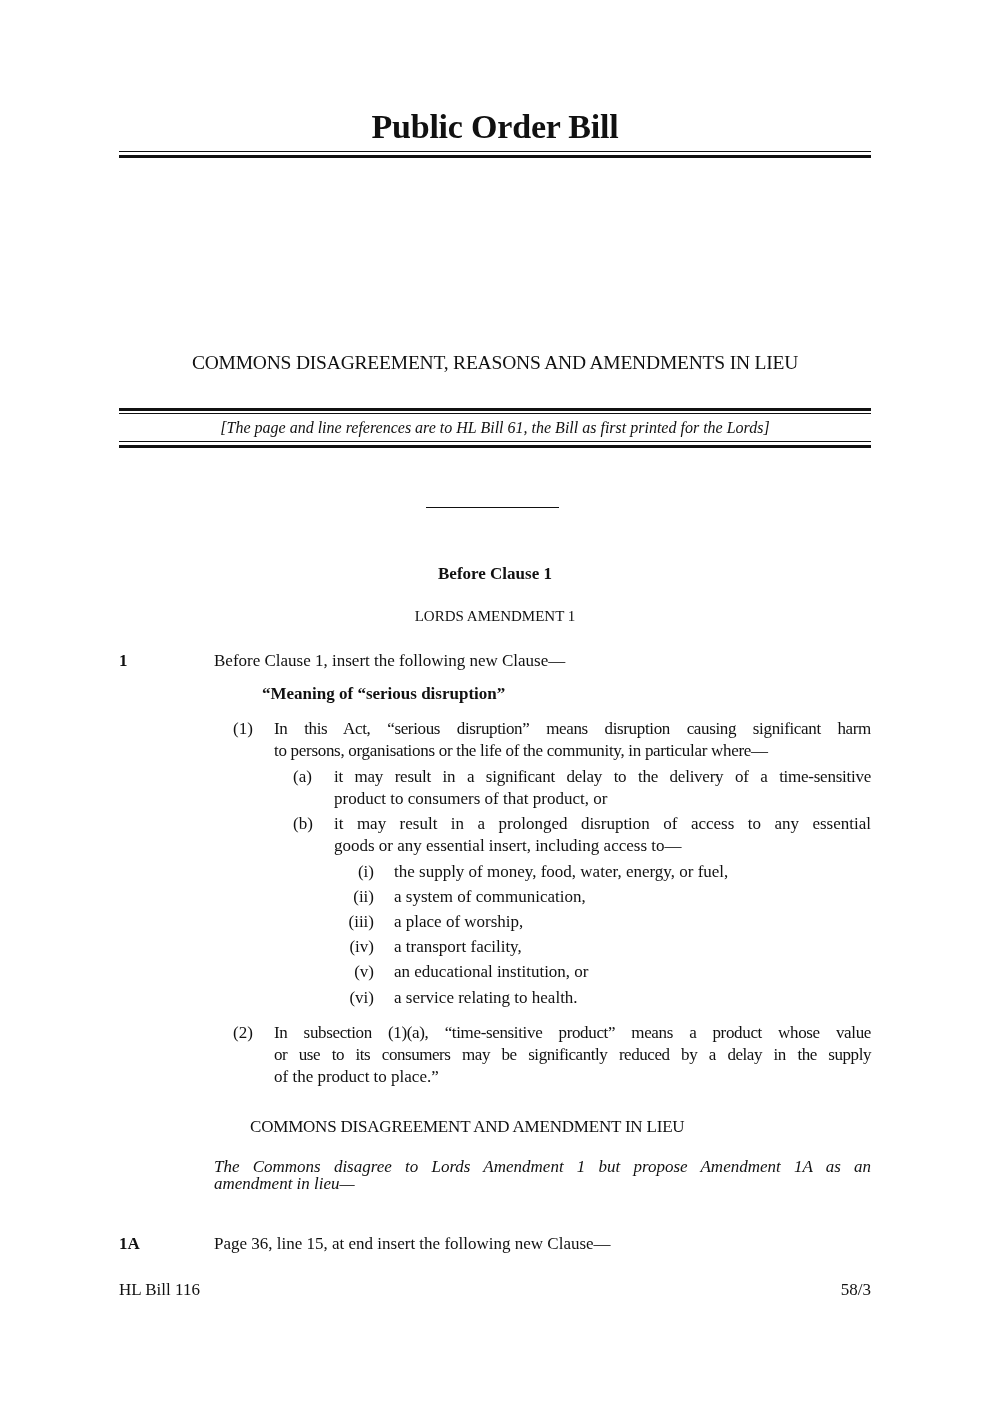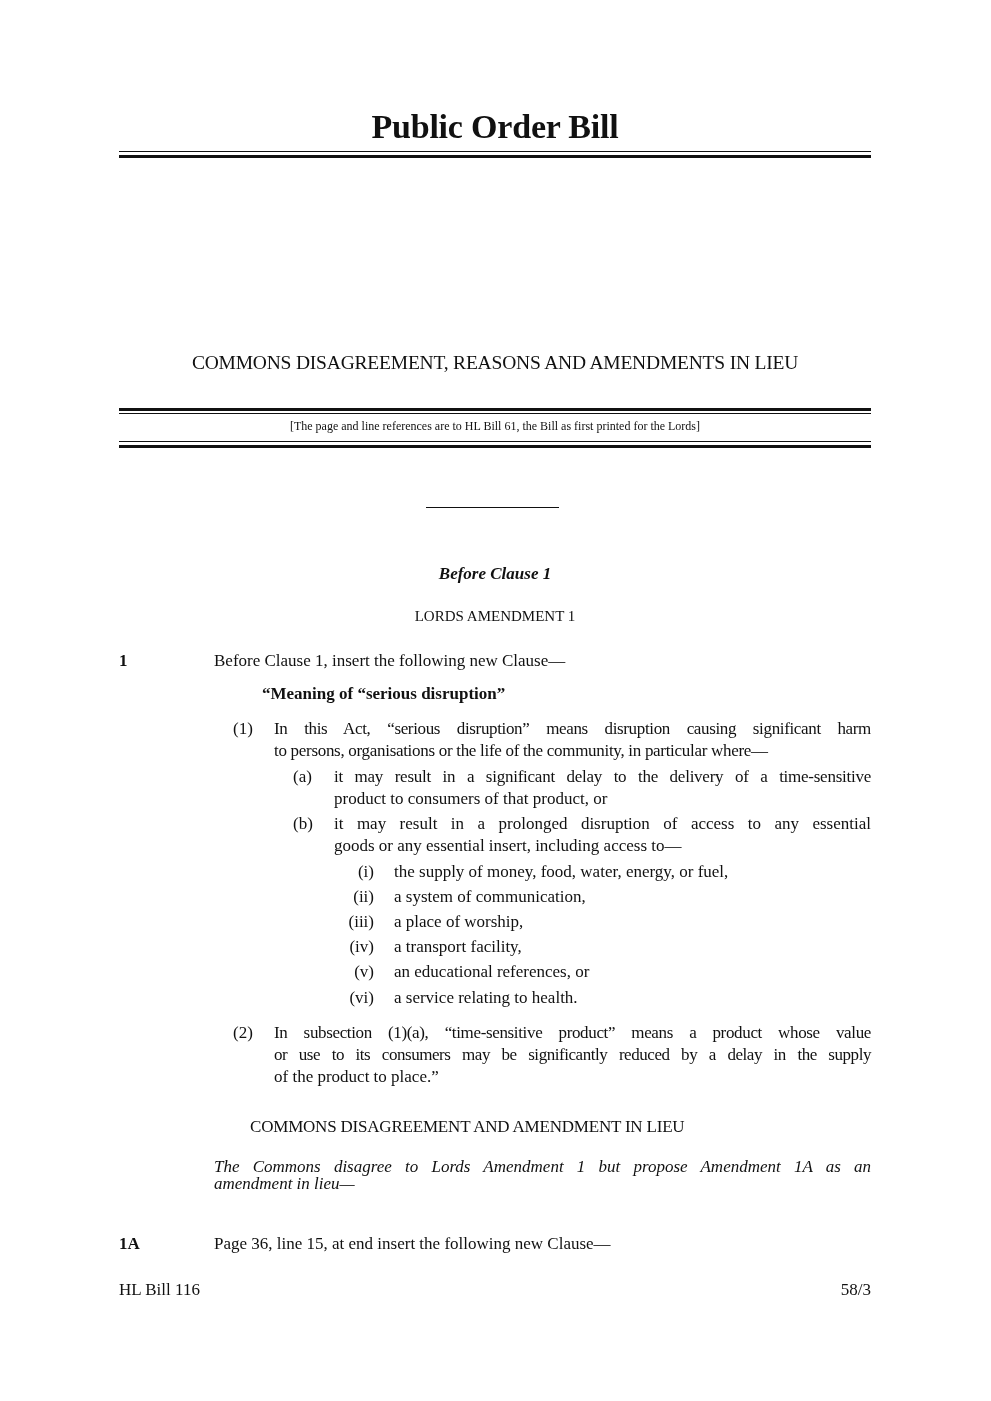--- a/index.html
+++ b/index.html
@@ -9,23 +9,23 @@
     color: #111111;
   }
   .abs { position: absolute; }
   .center { left: 119px; width: 752px; text-align: center; }
   .title {
     top: 108px; font-size: 34px; font-weight: bold; letter-spacing: -0.2px;
   }
   .rule-thin { position: absolute; left: 119px; width: 752px; height: 0; border-top: 1.5px solid #111; }
   .rule-thick { position: absolute; left: 119px; width: 752px; height: 0; border-top: 3px solid #111; }
   .subtitle { top: 352px; font-size: 19.5px; letter-spacing: -0.2px; }
-  .ref-note { top: 419px; font-size: 12px; }
+  .ref-note { top: 419px; font-size: 16px; font-style: italic; }
   .short-rule { position: absolute; left: 426px; width: 133px; top: 507px; border-top: 1.3px solid #111; }
-  .heading-bold { top: 564px; font-size: 17px; font-weight: bold; font-style: italic; }
+  .heading-bold { top: 564px; font-size: 17px; font-weight: bold; }
   .caps-head { font-size: 15px; }
   .txt { font-size: 17px; line-height: 22px; white-space: nowrap; }
   .just-line { text-align: justify; text-align-last: justify; }
   .num-bold { font-weight: bold; font-size: 17px; }
   .label-r { text-align: right; }
   .italic { font-style: italic; }
 </style>
 </head>
 <body>
 
@@ -68,21 +68,21 @@
 <div class="abs txt label-r" style="left:330px; width:44px; top:886px;">(ii)</div>
 <div class="abs txt" style="left:394px; top:886px;">a system of communication,</div>
 
 <div class="abs txt label-r" style="left:330px; width:44px; top:911px;">(iii)</div>
 <div class="abs txt" style="left:394px; top:911px;">a place of worship,</div>
 
 <div class="abs txt label-r" style="left:330px; width:44px; top:936px;">(iv)</div>
 <div class="abs txt" style="left:394px; top:936px;">a transport facility,</div>
 
 <div class="abs txt label-r" style="left:330px; width:44px; top:961px;">(v)</div>
-<div class="abs txt" style="left:394px; top:961px;">an educational references, or</div>
+<div class="abs txt" style="left:394px; top:961px;">an educational institution, or</div>
 
 <div class="abs txt label-r" style="left:330px; width:44px; top:987px;">(vi)</div>
 <div class="abs txt" style="left:394px; top:987px;">a service relating to health.</div>
 
 <div class="abs txt" style="left:233px; top:1022px;">(2)</div>
 <div class="abs txt just-line" style="left:274px; width:597px; top:1022px; letter-spacing:-0.35px;">In subsection (1)(a), “time-sensitive product” means a product whose value</div>
 <div class="abs txt just-line" style="left:274px; width:597px; top:1044px; letter-spacing:-0.45px;">or use to its consumers may be significantly reduced by a delay in the supply</div>
 <div class="abs txt" style="left:274px; top:1066px;">of the product to place.”</div>
 
 <div class="abs txt" style="left:250px; top:1116px; letter-spacing:-0.2px;">COMMONS DISAGREEMENT AND AMENDMENT IN LIEU</div>

